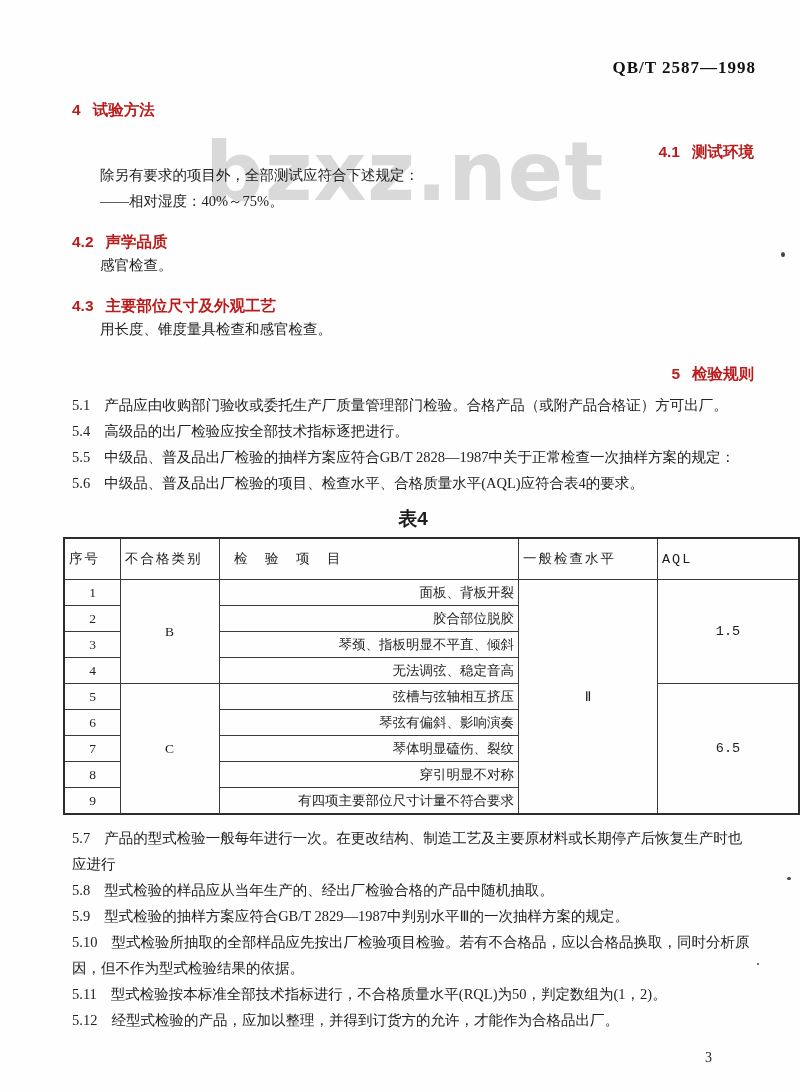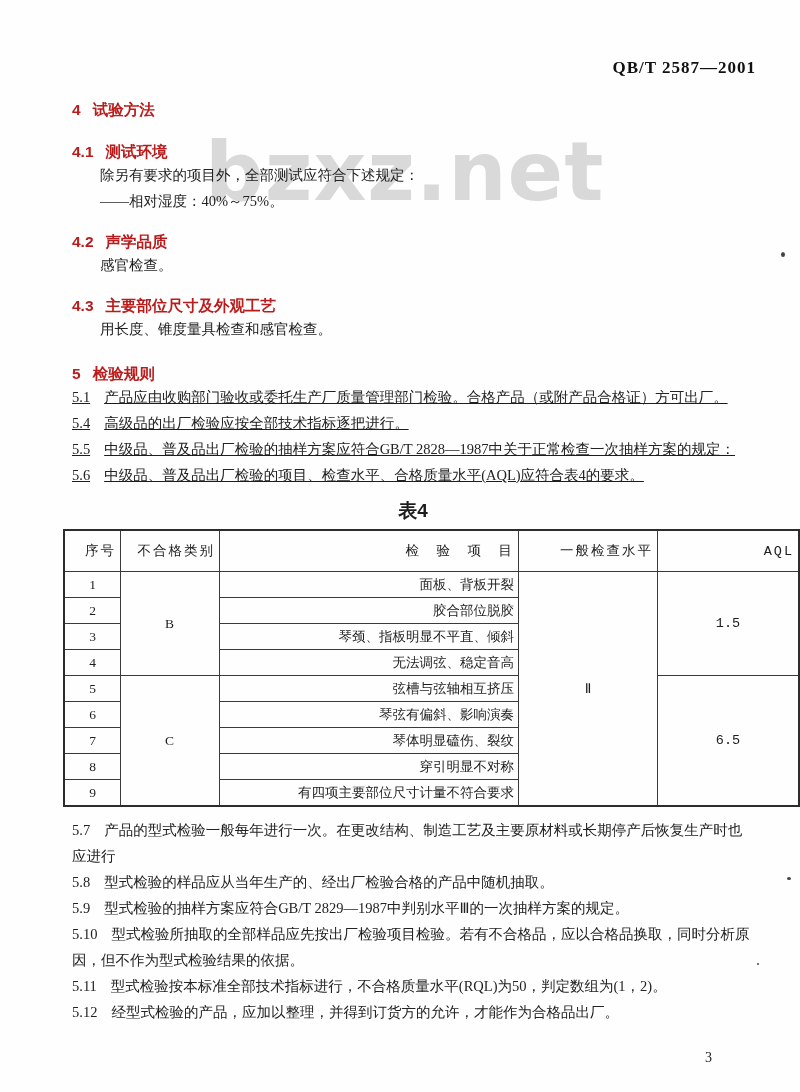--- a/index.html
+++ b/index.html
@@ -14,73 +14,73 @@
   }
   .docnum{
     position:absolute;top:58px;right:44px;z-index:2;
     font-family:"Liberation Serif",serif;font-weight:bold;
     font-size:17px;letter-spacing:1px;color:#111;
   }
   .content{position:absolute;left:72px;right:46px;top:100px;z-index:1;}
   .h1{font-family:"Liberation Sans",sans-serif;font-weight:bold;font-size:15.5px;
       margin:0;line-height:20px;color:#b91c1c;}
   .hnum{margin-right:12px;}
-  .mt-sec{margin-top:22px;}
+  .mt-sec{margin-top:22px;text-align:right;}
   .mt-sub{margin-top:18px;}
   p.body{font-size:14.5px;line-height:26px;margin:0;padding-left:28px;color:#222;}
   p.clause{font-size:14.5px;line-height:26px;margin:0;color:#222;}
   .cnum{margin-right:14px;}
   .caption{font-family:"Liberation Sans",sans-serif;font-weight:bold;font-size:19px;
       text-align:center;margin:10px 0 5px 0;}
   table.t4{
     border-collapse:collapse;table-layout:fixed;
     width:679px;margin-left:-9px;
     font-size:13.5px;color:#1d1d1d;
   }
   table.t4 th,table.t4 td{border:1px solid #3a3a3a;padding:0 4px;}
   table.t4{border:2px solid #2c2c2c;}
-  table.t4 thead th{height:40px;font-weight:normal;text-align:right;letter-spacing:2px;}
+  table.t4 thead th{height:40px;font-weight:normal;text-align:left;letter-spacing:2px;}
   table.t4 tbody td{height:25px;}
   .c-no{width:47px;text-align:center;}
   .c-class{width:90px;text-align:center;letter-spacing:1px;margin-top:19px;}
   .c-item{width:280px;text-align:right;padding-left:14px !important;}
   .c-level{width:130px;text-align:center;border-left:1px dashed #777 !important;}
   .c-aql{width:132px;text-align:center;font-family:Liberation Mono, monospace;}
   .pageno{position:absolute;right:88px;bottom:26px;font-size:14px;color:#222;}
   .speck{position:absolute;background:#444;border-radius:50%;z-index:2;}
   .sp1{left:781px;top:252px;width:4px;height:5px;}
   .sp2{left:787px;top:877px;width:4px;height:3px;}
   .sp3{left:757px;top:963px;width:2px;height:2px;}
 </style>
 </head>
 <body>
 
 <div class="page">
 
   <div class="watermark">bzxz.net</div>
 
-  <div class="docnum">QB/T 2587—2001</div>
+  <div class="docnum">QB/T 2587—1998</div>
 
   <div class="content">
 
     <p class="h1"><span class="hnum">4</span><span>试验方法</span></p>
 
     <p class="h1 mt-sec"><span class="hnum">4.1</span><span>测试环境</span></p>
     <p class="body">除另有要求的项目外，全部测试应符合下述规定：</p>
     <p class="body">——相对湿度：40%～75%。</p>
 
     <p class="h1 mt-sub"><span class="hnum">4.2</span><span>声学品质</span></p>
     <p class="body">感官检查。</p>
 
     <p class="h1 mt-sub"><span class="hnum">4.3</span><span>主要部位尺寸及外观工艺</span></p>
     <p class="body">用长度、锥度量具检查和感官检查。</p>
 
     <p class="h1 mt-sec"><span class="hnum">5</span><span>检验规则</span></p>
 
-    <div style="text-decoration:underline;">
+    <div style="margin-top:8px;">
       <p class="clause"><span class="cnum">5.1</span><span>产品应由收购部门验收或委托生产厂质量管理部门检验。合格产品（或附产品合格证）方可出厂。</span></p>
       <p class="clause"><span class="cnum">5.4</span><span>高级品的出厂检验应按全部技术指标逐把进行。</span></p>
       <p class="clause"><span class="cnum">5.5</span><span>中级品、普及品出厂检验的抽样方案应符合GB/T 2828—1987中关于正常检查一次抽样方案的规定：</span></p>
       <p class="clause"><span class="cnum">5.6</span><span>中级品、普及品出厂检验的项目、检查水平、合格质量水平(AQL)应符合表4的要求。</span></p>
     </div>
 
     <div class="caption">表4</div>
 
     <table class="t4">
       <thead>

